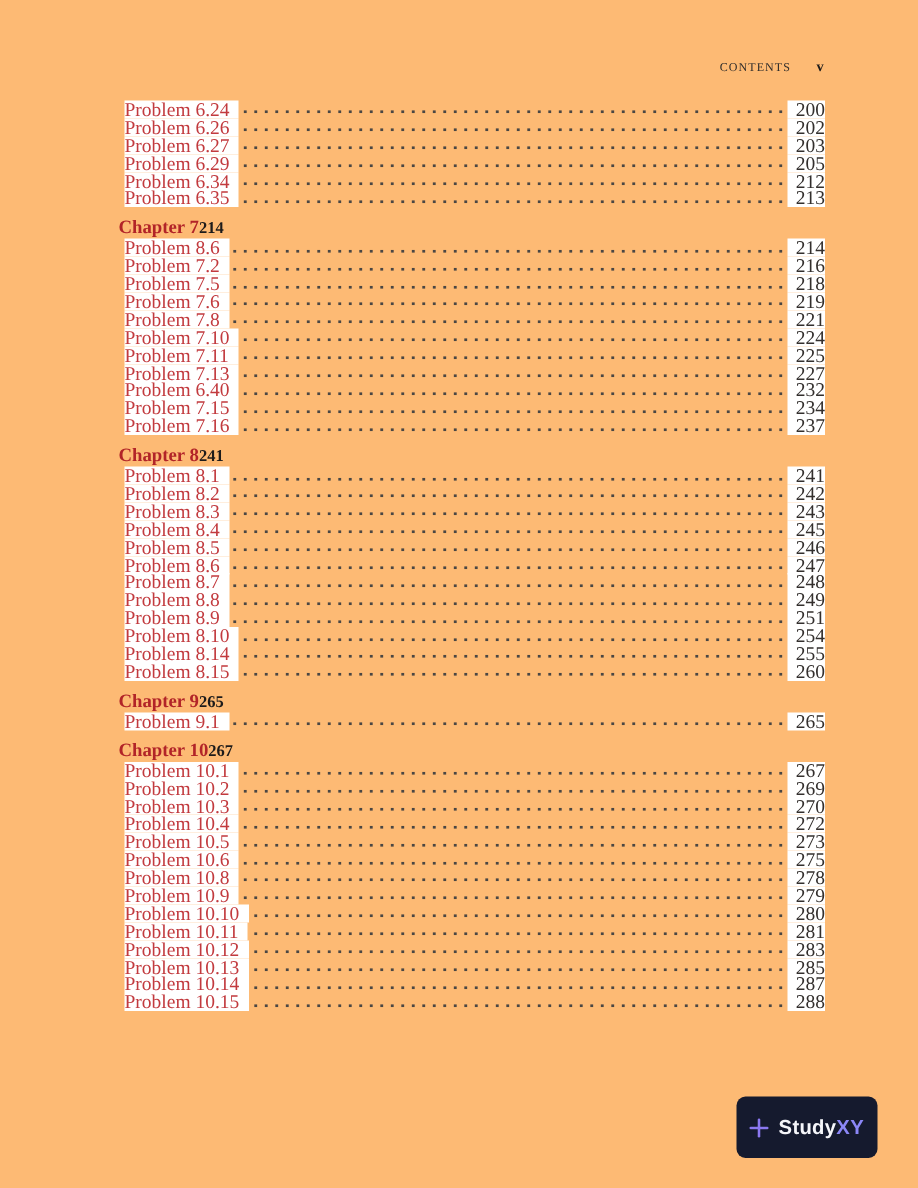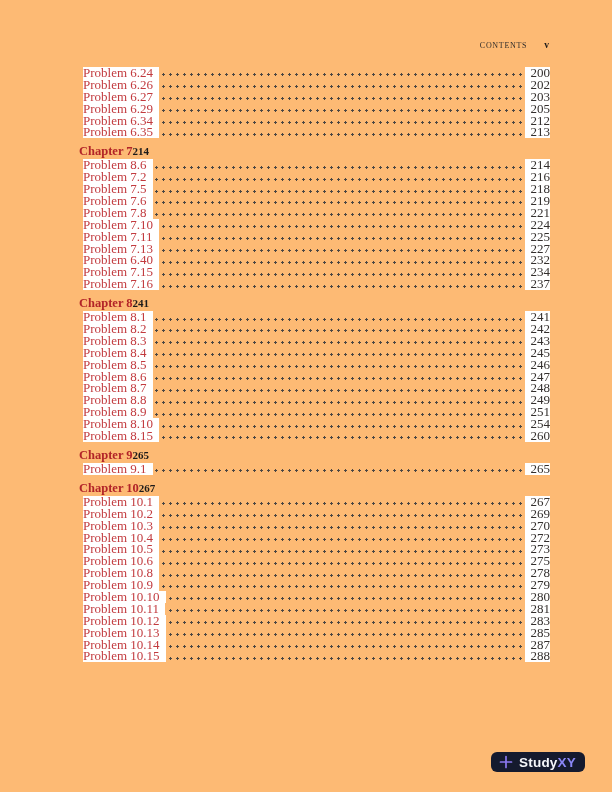--- a/index.html
+++ b/index.html
@@ -94,21 +94,21 @@
     background: #ffffff;
     padding-left: 6px;
     color: #332f2d;
   }
 
   
   .brand-badge {
     position: absolute;
     right: 27px;
     bottom: 20px;
-    height: 20px;
+    height: 41px;
     background: #151a2e;
     border-radius: 6px;
     display: flex;
     align-items: center;
     padding: 0 9px 0 8px;
     gap: 6px;
     cursor: pointer;
   }
   .brand-badge .plus-icon {
     display: block;
@@ -312,20 +312,25 @@
     <span class="entry-label">Problem 8.9</span>
     <span class="entry-page">251</span>
   </div>
 
   <div class="entry-row">
     <span class="leader"></span>
     <span class="entry-label">Problem 8.10</span>
     <span class="entry-page">254</span>
   </div>
 
+  <div class="entry-row">
+    <span class="leader"></span>
+    <span class="entry-label">Problem 8.14</span>
+    <span class="entry-page">255</span>
+  </div>
 
   <div class="entry-row">
     <span class="leader"></span>
     <span class="entry-label">Problem 8.15</span>
     <span class="entry-page">260</span>
   </div>
 </div>
   </section>
 
   <section class="toc-section">

